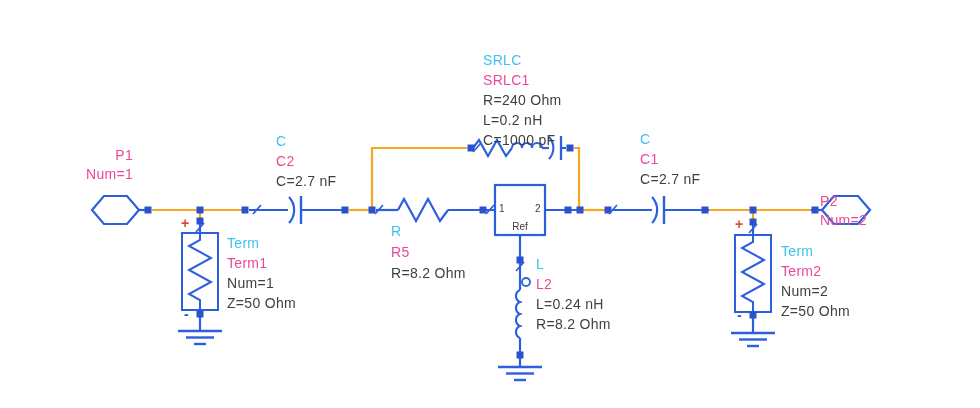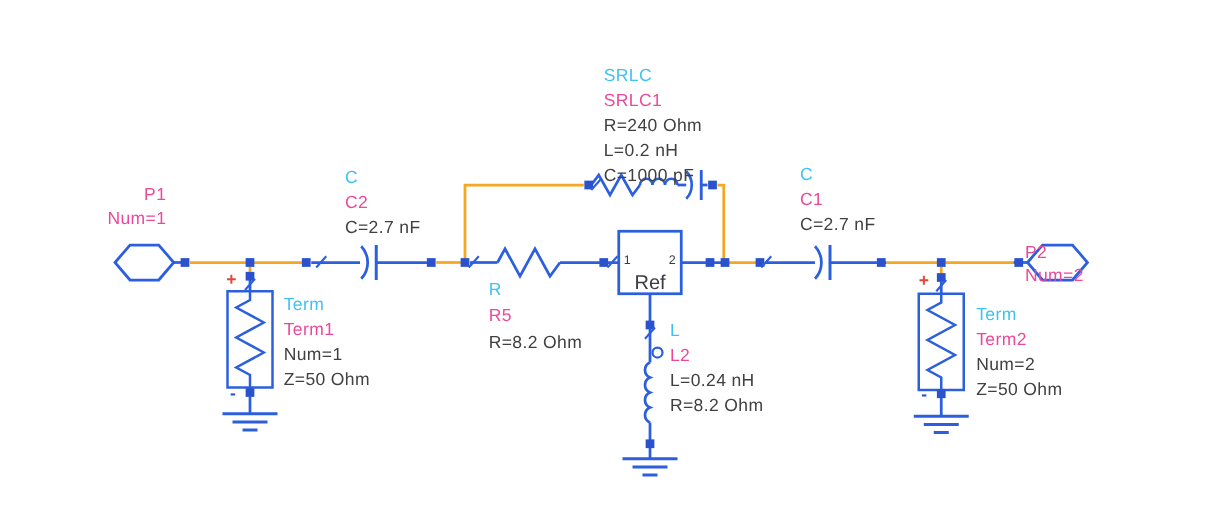--- a/index.html
+++ b/index.html
@@ -11,21 +11,21 @@
        letter-spacing:.3px;}
   .lbl div{white-space:nowrap;}
   .t{color:#3EC1F3;}       
   .n{color:#ec4899;}       
   .p{color:#404040;}       
   .sign{position:absolute;font-size:14px;font-weight:bold;line-height:12px;}
   .plus{color:#E2483A;}
   .minus{color:#2B52CC;}
   .pinnum{position:absolute;font-size:10px;color:#3b3b45;line-height:10px;}
   .refl{position:absolute;left:495px;top:222px;width:50px;text-align:center;
-        font-size:16px;color:#3b3b45;line-height:10px;}
+        font-size:10px;color:#3b3b45;line-height:10px;}
 </style>
 </head>
 <body>
 
 <div class="canvas">
 
   <svg width="980" height="408" viewBox="0 0 980 408">
 
     <g stroke="#F5A623" stroke-width="2.2" fill="none">
       <path d="M152,210 H245"></path>

